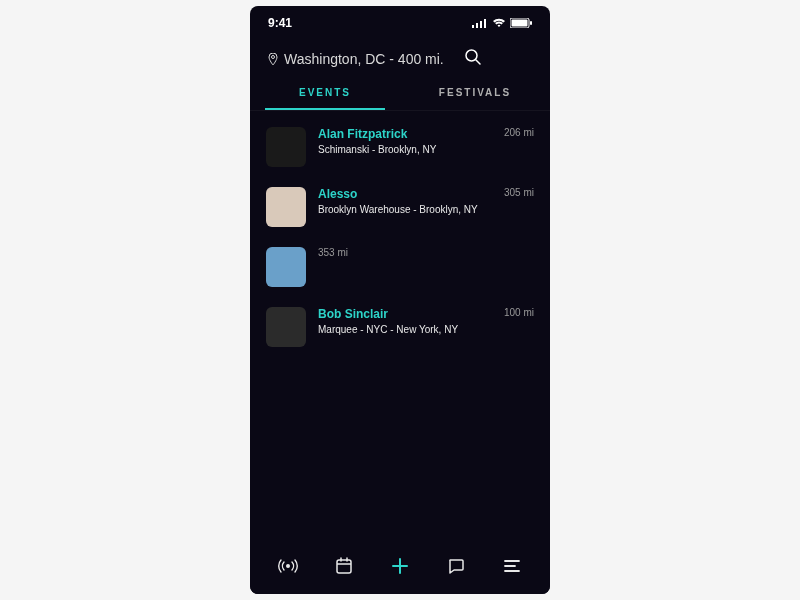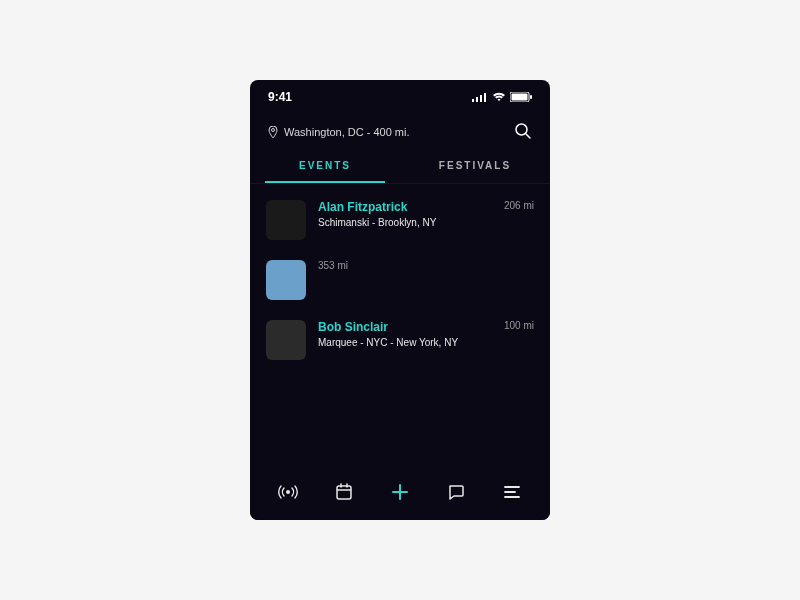--- a/index.html
+++ b/index.html
@@ -7,46 +7,46 @@
     background: #f5f5f5;
     width: 800px;
     height: 600px;
     display: flex;
     align-items: center;
     justify-content: center;
     font-family: -apple-system, BlinkMacSystemFont, "Segoe UI", sans-serif;
   }
   .phone {
     width: 300px;
-    height: 440px;
+    height: 588px;
     background: #0a0815;
     border-radius: 8px;
     position: relative;
     overflow: hidden;
     display: flex;
     flex-direction: column;
   }
   .status-bar {
     display: flex;
     justify-content: space-between;
     align-items: center;
     padding: 10px 18px 4px;
     color: #fff;
     font-size: 12px;
     font-weight: 600;
   }
   .status-icons { display: flex; gap: 4px; align-items: center; }
   .status-icons svg { display: block; }
   .location-row {
     display: flex;
-    justify-content: space-between;
+    justify-content: flex-start;
     align-items: center;
     padding: 14px 18px 8px;
     color: #d8d8d8;
-    font-size: 11px;
+    font-size: 14px;
     gap: 20px;
   }
   .location-row .loc { display: flex; align-items: center; gap: 6px; }
   .tabs {
     display: flex;
     border-bottom: 1px solid rgba(255,255,255,0.05);
   }
   .tab {
     flex: 1;
     text-align: center;
@@ -158,20 +158,28 @@
   <div class="list">
     <div class="row">
       <div class="avatar av0"></div>
       <div class="info">
         <div class="name">Alan Fitzpatrick</div>
         <div class="venue">Schimanski - Brooklyn, NY</div>
       </div>
       <div class="dist">206 mi</div>
     </div>
     <div class="row">
+      <div class="avatar av1"></div>
+      <div class="info">
+        <div class="name">Alesso</div>
+        <div class="venue">Brooklyn Warehouse - Brooklyn, NY</div>
+      </div>
+      <div class="dist">305 mi</div>
+    </div>
+    <div class="row">
       <div class="avatar av2"></div>
       <div class="dist">353 mi</div>
     </div>
     <div class="row">
       <div class="avatar av4"></div>
       <div class="info">
         <div class="name">Bob Sinclair</div>
         <div class="venue">Marquee - NYC - New York, NY</div>
       </div>
       <div class="dist">100 mi</div>

